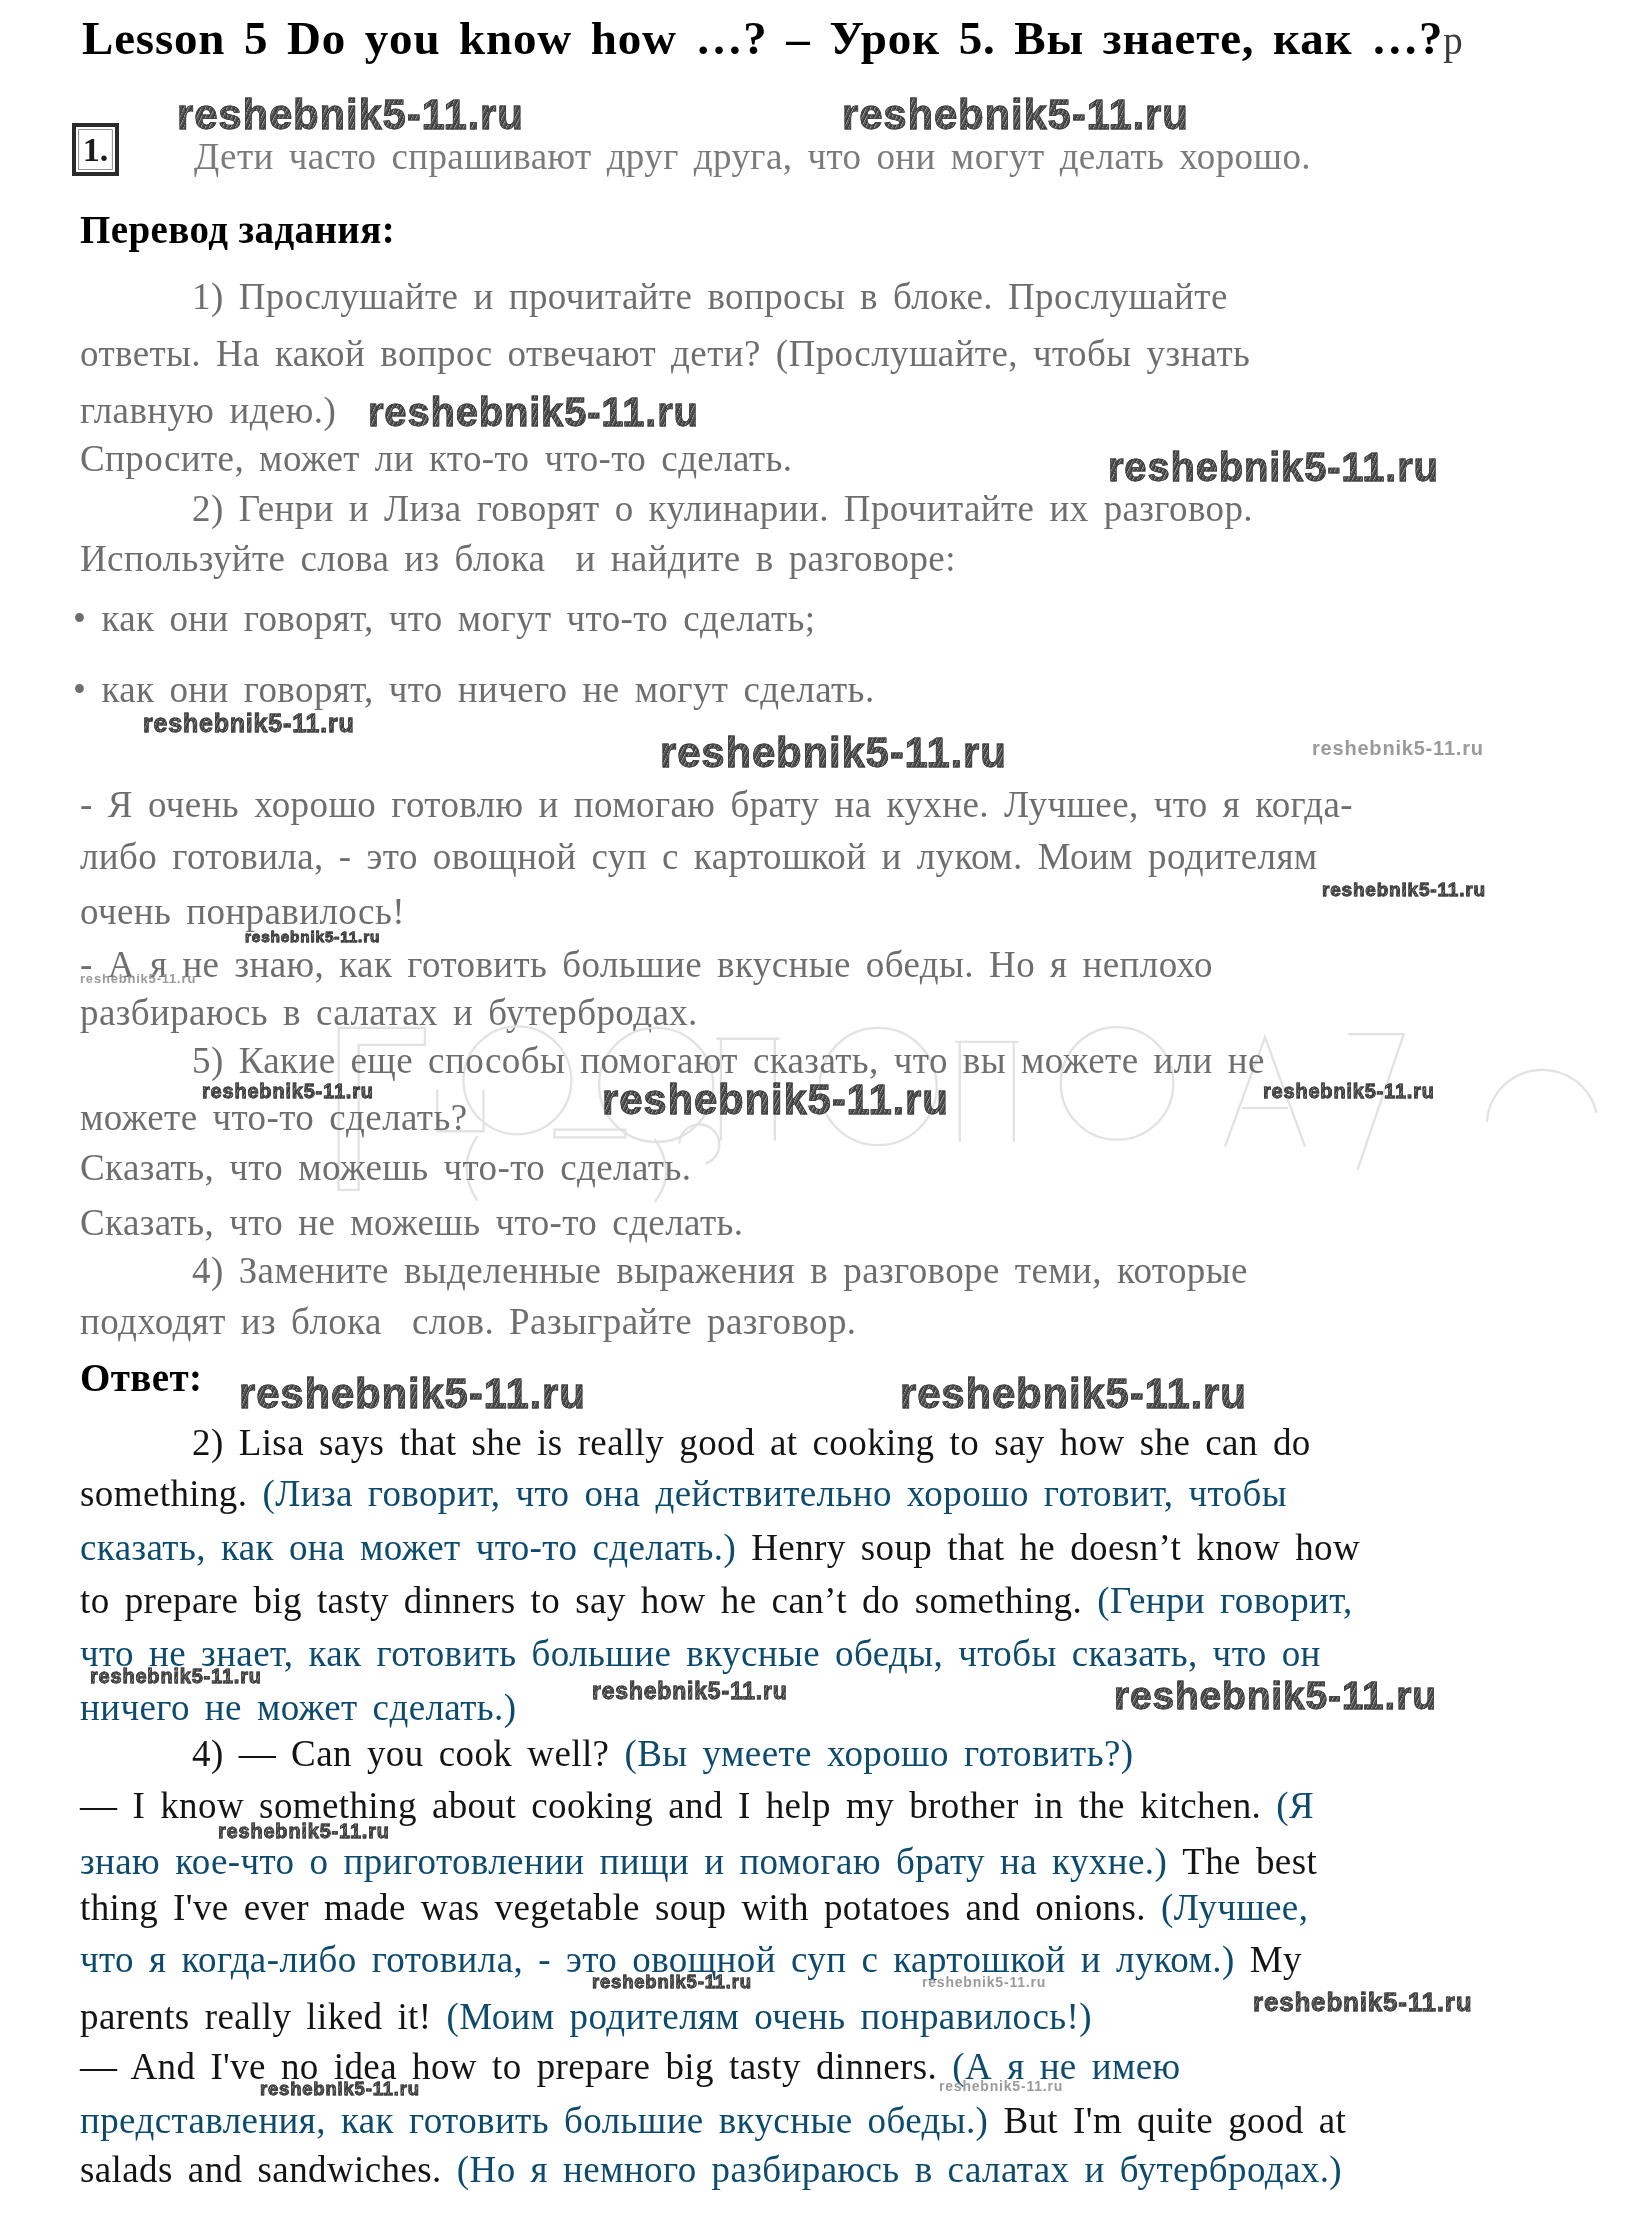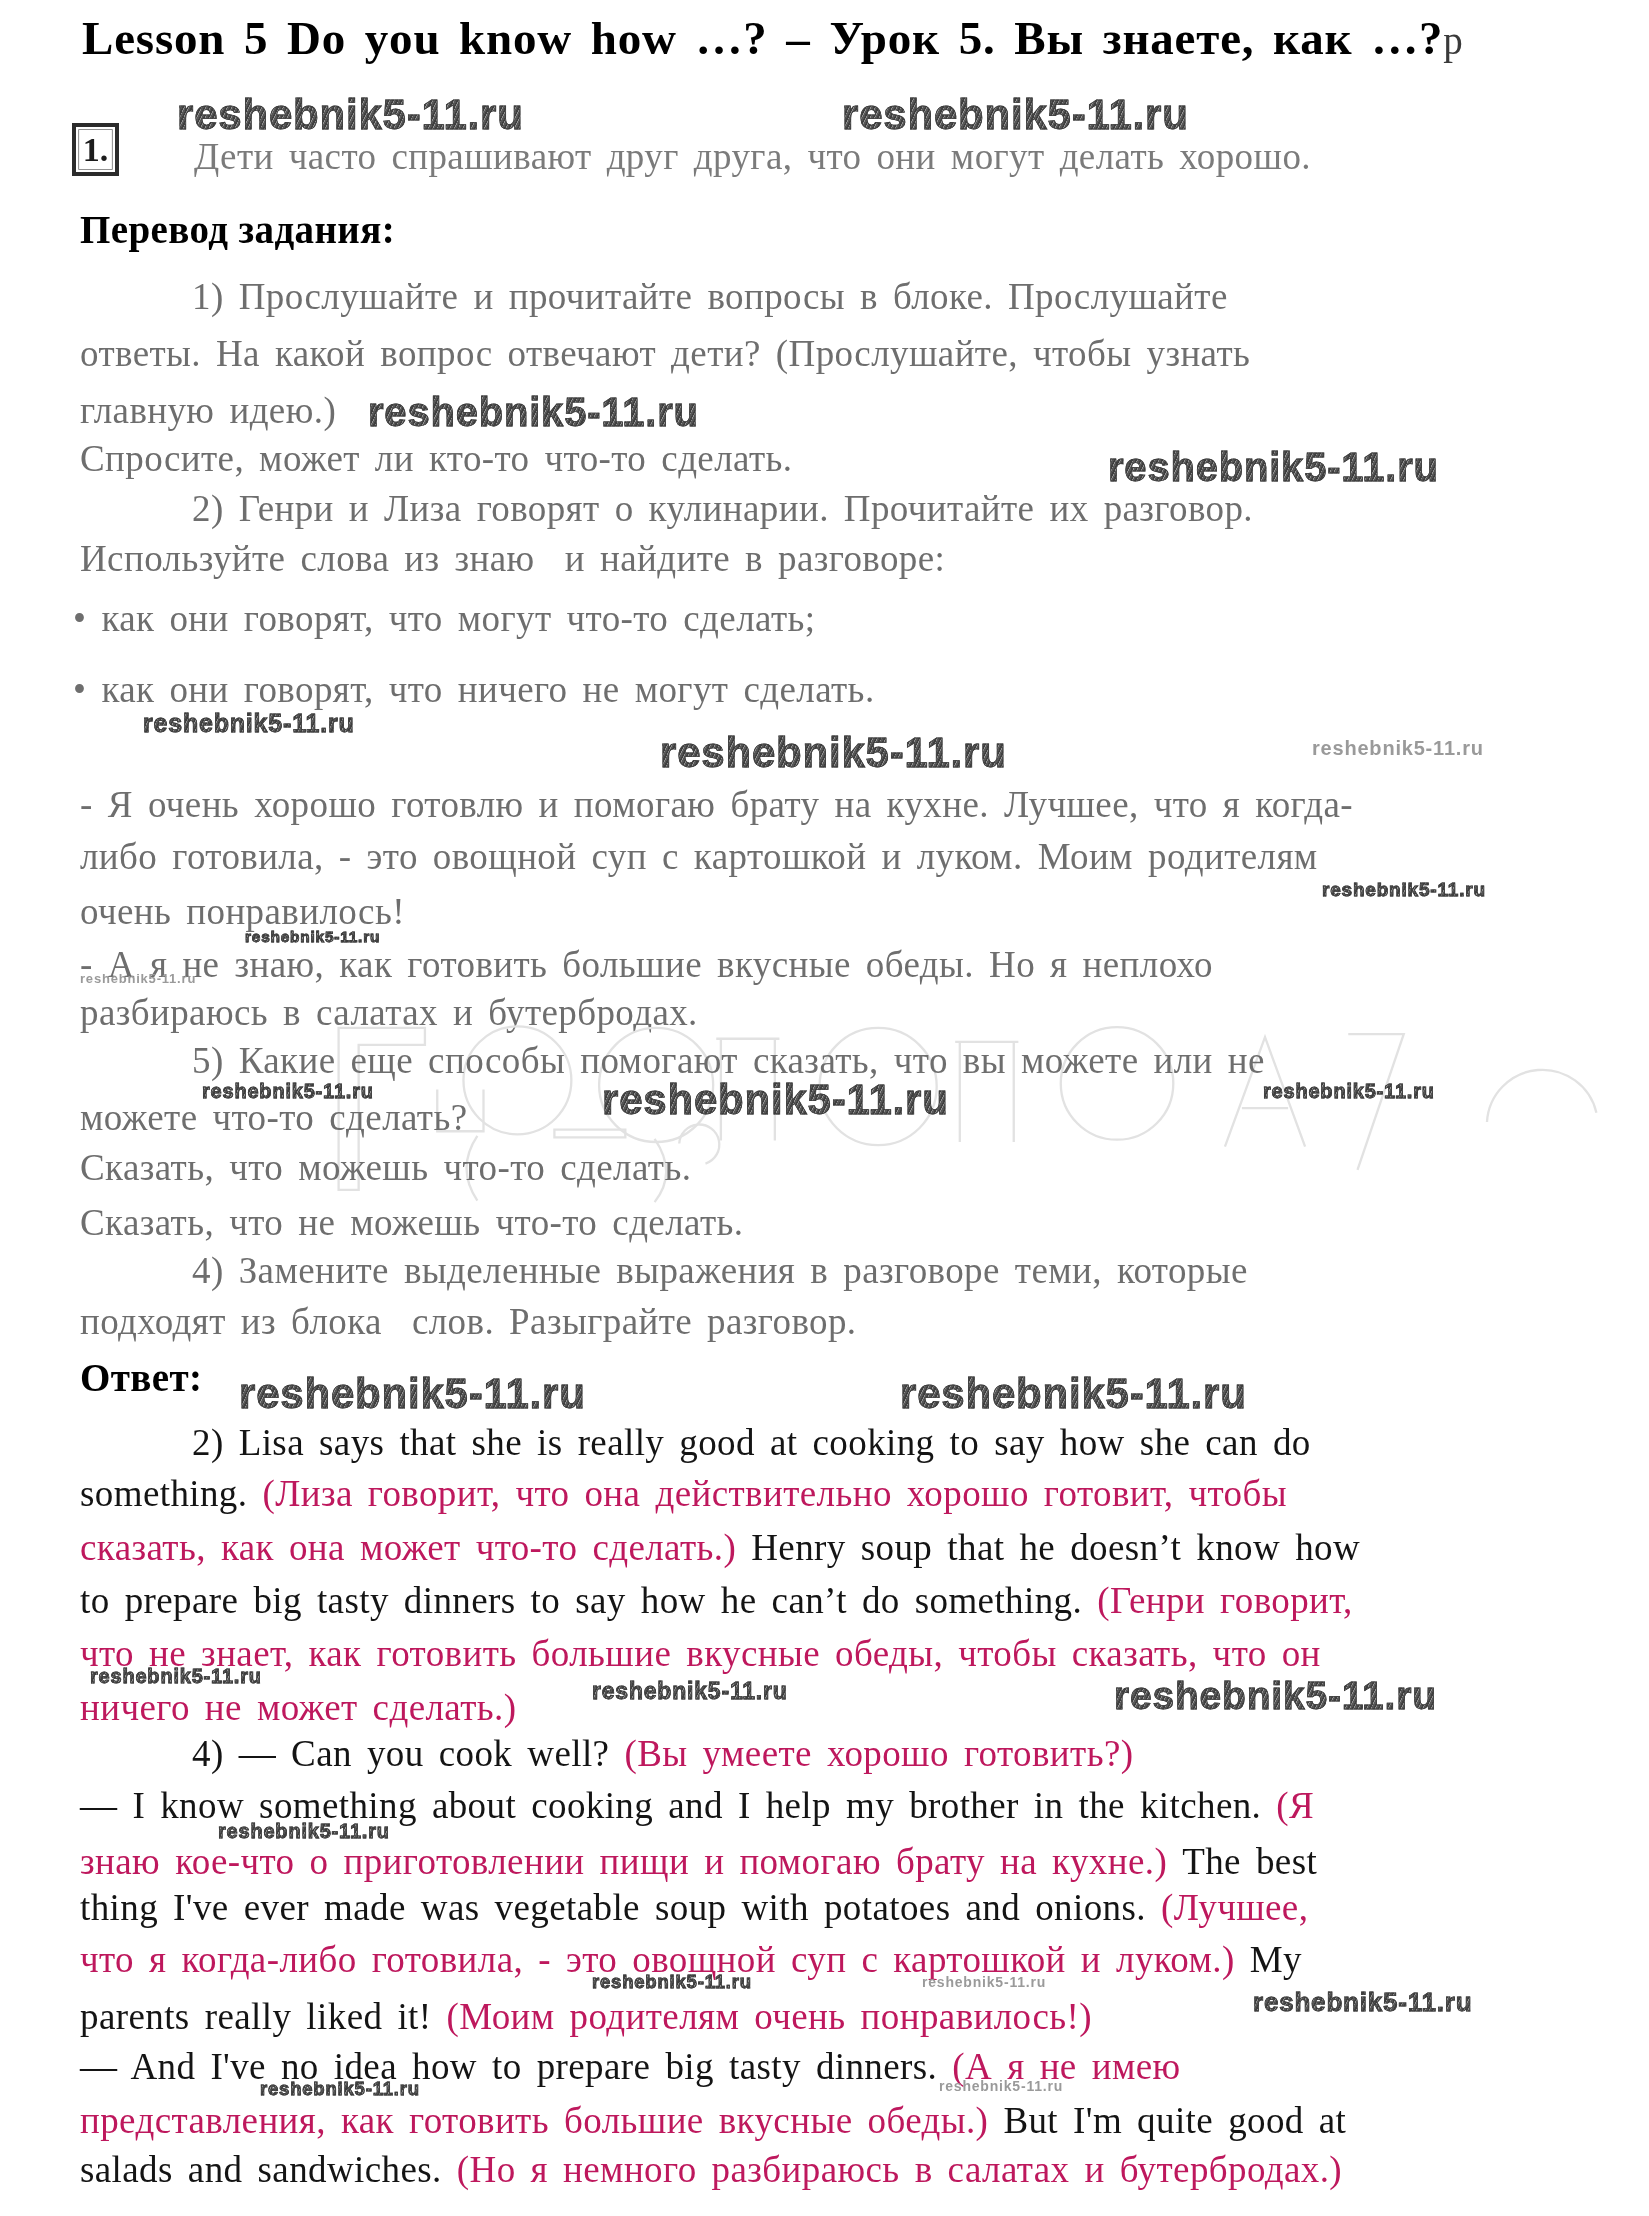--- a/index.html
+++ b/index.html
@@ -20,21 +20,21 @@
   .title-suffix{
     font-size:39px;font-weight:400;color:#3a3a3a;letter-spacing:0;
   }
 
   .ln{
     position:absolute;white-space:pre;
     font-size:37px;line-height:1.1;
     color:#6e6e6e;word-spacing:5.4px;letter-spacing:0.4px;
   }
   .en{color:#141414;}
-  .ru{color:#be185d;}
+  .ru{color:#0c4a6e;}
   .hd{
     position:absolute;white-space:nowrap;
     font-size:39px;font-weight:700;color:#000;letter-spacing:0.4px;
   }
 
   .taskbox{
     position:absolute;left:72px;top:123px;
     width:39px;height:45px;
     border:4.6px solid #2b2b2b;
     box-shadow:inset 0 0 0 2.3px #ffffff, inset 0 0 0 3.1px #6d6d6d;
@@ -84,21 +84,21 @@
 
   <div class="hd" style="left:80px;top:207px">Перевод задания:</div>
 
   <div class="ln" style="left:192px;top:277px">1) Прослушайте и прочитайте вопросы в блоке. Прослушайте</div>
   <div class="ln" style="left:80px;top:334px">ответы. На какой вопрос отвечают дети? (Прослушайте, чтобы узнать</div>
   <div class="ln" style="left:80px;top:391px">главную идею.)</div>
   <div class="wm wm-dark" style="left:368px;top:390px;font-size:40px">reshebnik5-11.ru</div>
   <div class="ln" style="left:80px;top:439px">Спросите, может ли кто-то что-то сделать.</div>
   <div class="wm wm-dark" style="left:1108px;top:445px;font-size:40px">reshebnik5-11.ru</div>
   <div class="ln" style="left:192px;top:489px">2) Генри и Лиза говорят о кулинарии. Прочитайте их разговор.</div>
-  <div class="ln" style="left:80px;top:539px">Используйте слова из знаю  и найдите в разговоре:</div>
+  <div class="ln" style="left:80px;top:539px">Используйте слова из блока  и найдите в разговоре:</div>
   <div class="ln" style="left:73px;top:670px">• как они говорят, что ничего не могут сделать.</div>
   <div class="ln" style="left:73px;top:599px">• как они говорят, что могут что-то сделать;</div>
   <div class="wm wm-dark" style="left:143px;top:709px;font-size:25px">reshebnik5-11.ru</div>
   <div class="wm wm-dark" style="left:660px;top:729px;font-size:42px">reshebnik5-11.ru</div>
   <div class="wm wm-light" style="left:1312px;top:737px;font-size:20px">reshebnik5-11.ru</div>
   <div class="ln" style="left:80px;top:785px">- Я очень хорошо готовлю и помогаю брату на кухне. Лучшее, что я когда-</div>
   <div class="ln" style="left:80px;top:837px">либо готовила, - это овощной суп с картошкой и луком. Моим родителям</div>
   <div class="wm wm-dark" style="left:1322px;top:879px;font-size:19px">reshebnik5-11.ru</div>
   <div class="ln" style="left:80px;top:892px">очень понравилось!</div>
   <div class="wm wm-dark" style="left:245px;top:928px;font-size:15.4px">reshebnik5-11.ru</div>

